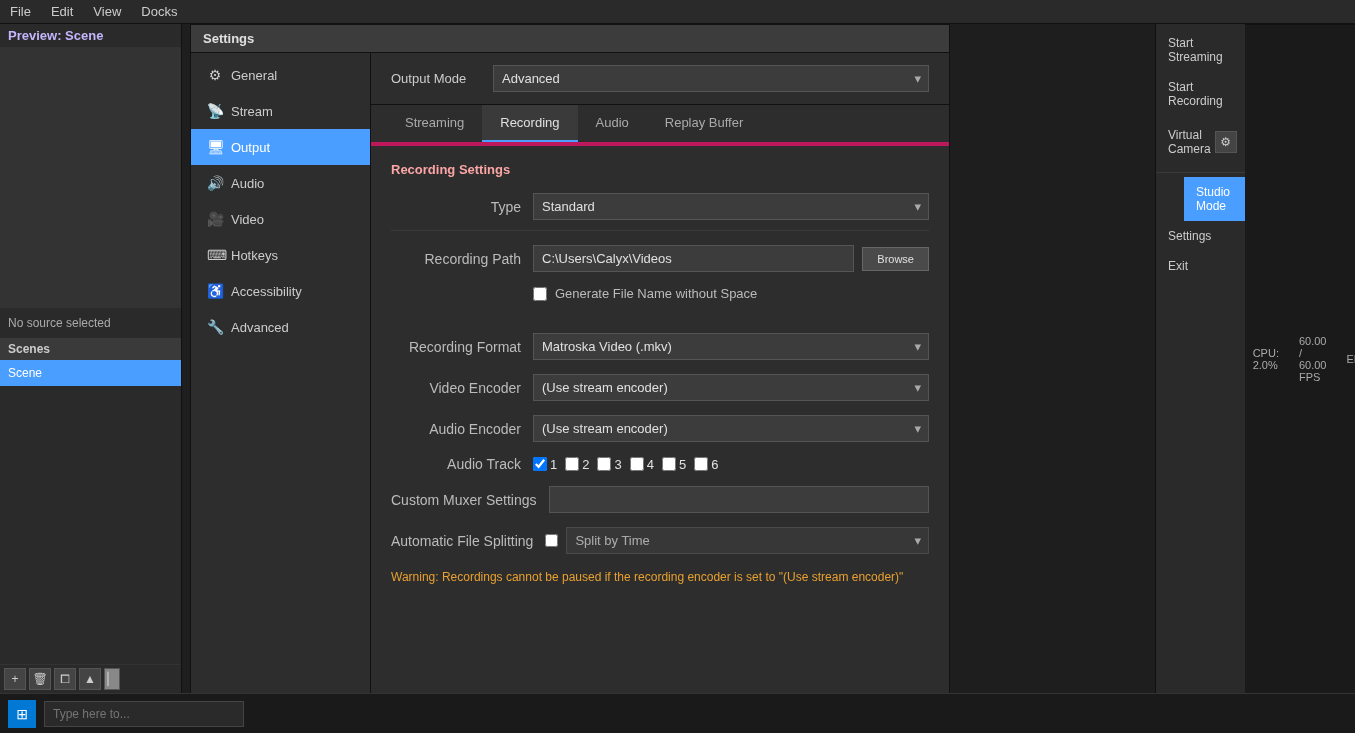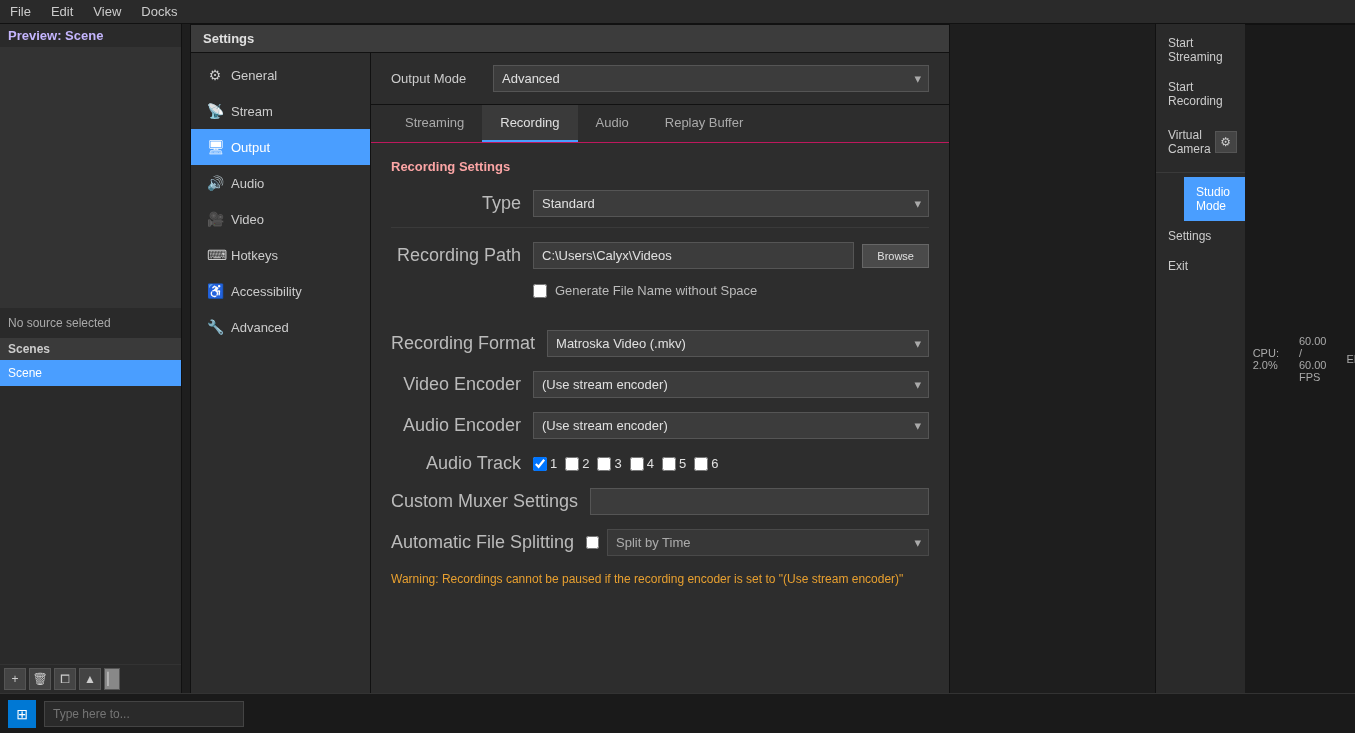--- a/index.html
+++ b/index.html
@@ -220,21 +220,21 @@
       content: '▾';
       position: absolute;
       right: 8px;
       color: #aaa;
       pointer-events: none;
     }
 
     
     .tabs-bar {
       display: flex;
-      border-bottom: 1px solid #be185d;
+      border-bottom: 4px solid #be185d;
       padding: 0 16px;
       background: #2d2d2d;
     }
 
     .tab {
       padding: 10px 18px;
       cursor: pointer;
       font-size: 13px;
       color: #aaa;
       border-bottom: 2px solid transparent;
@@ -264,21 +264,21 @@
       display: flex;
       align-items: center;
       margin-bottom: 14px;
       gap: 12px;
     }
 
     .form-label {
       min-width: 130px;
       text-align: right;
       color: #bbb;
-      font-size: 18px;
+      font-size: 14px;
     }
 
     .form-control {
       flex: 1;
       display: flex;
       align-items: center;
       gap: 8px;
     }
 
     .text-input {

